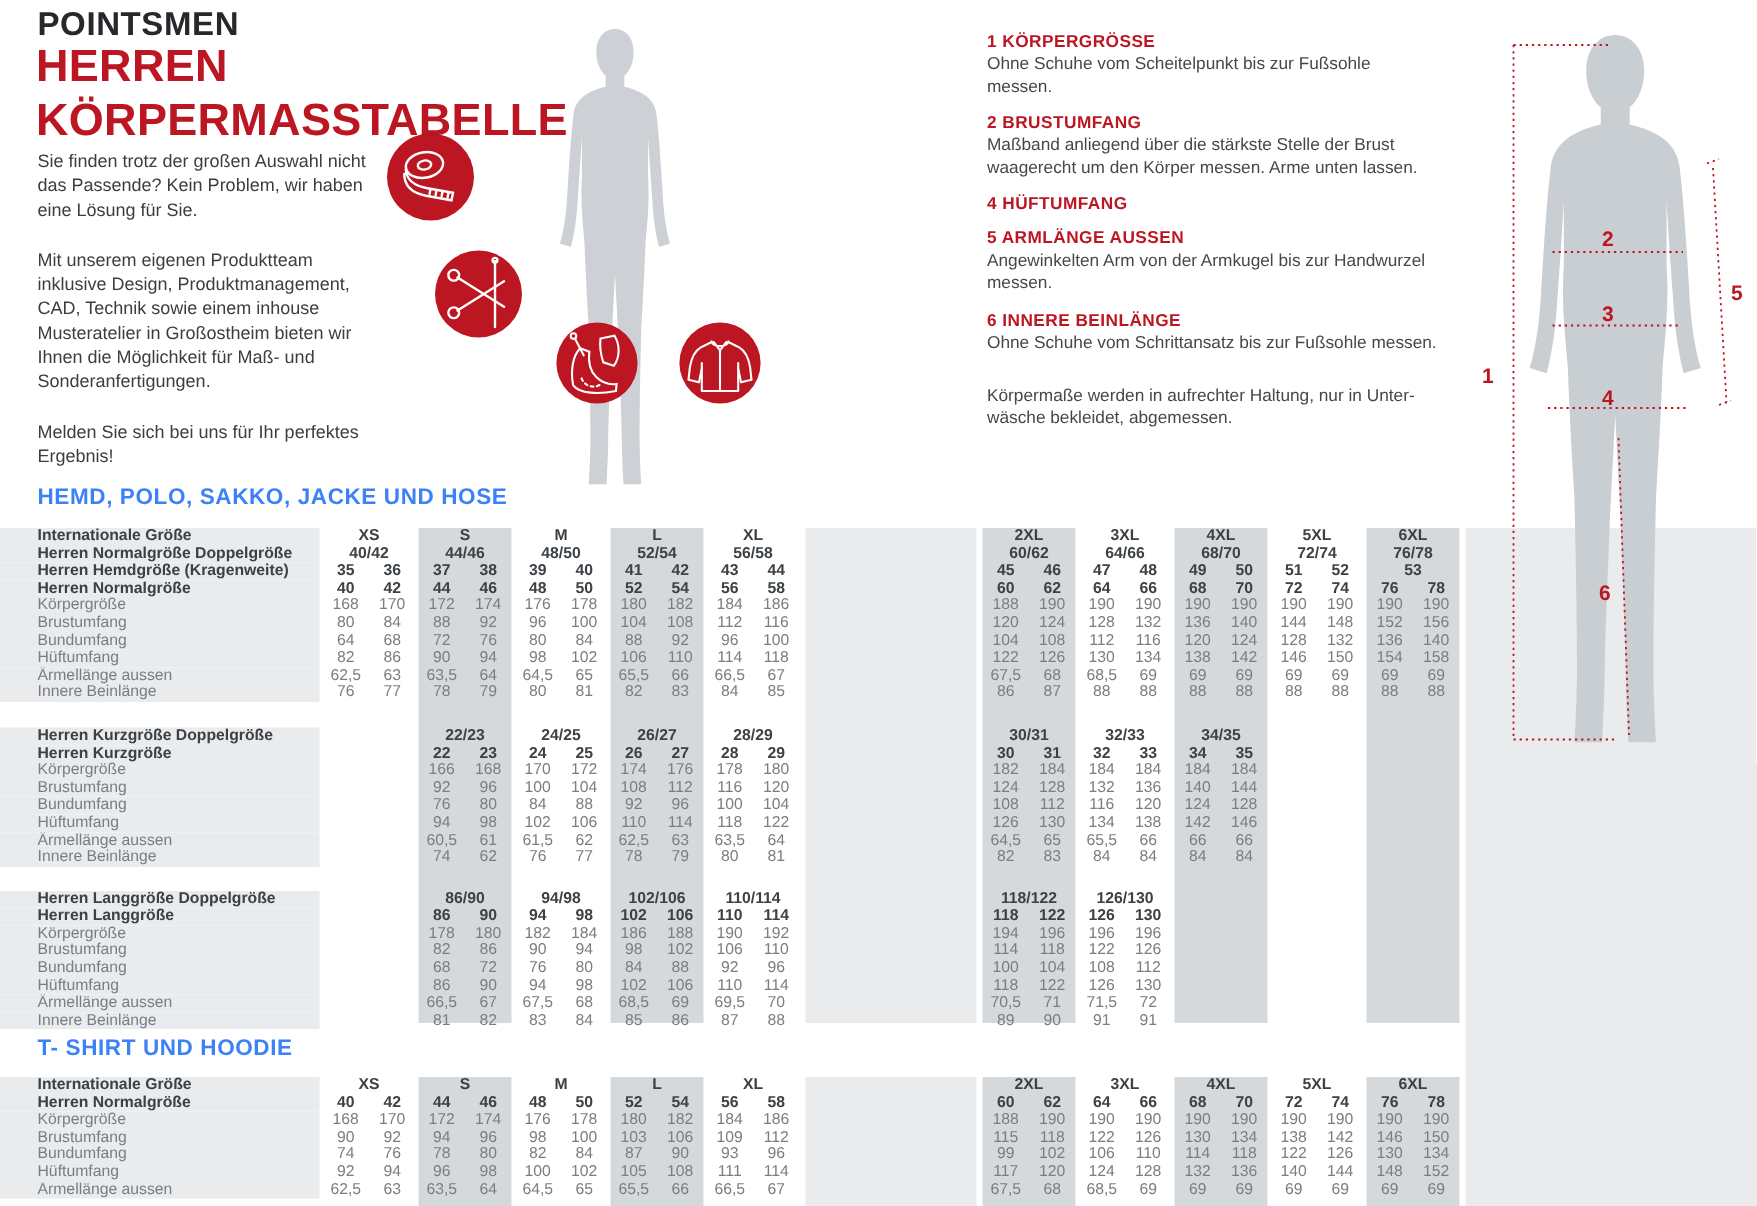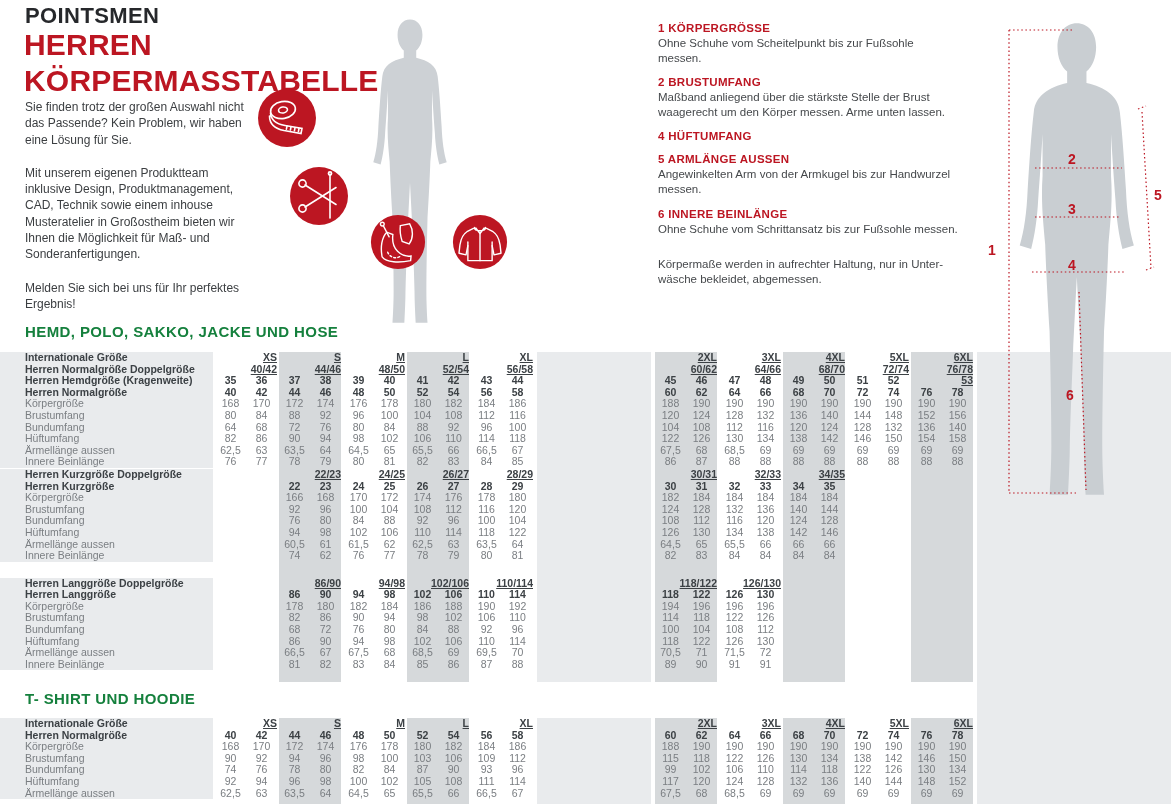--- a/index.html
+++ b/index.html
@@ -19,32 +19,32 @@
   .ins{position:absolute;left:658px;top:22px;width:300px;}
   .ins-item{margin-bottom:11px;}
   .ins-h{font-size:11.5px;font-weight:700;color:#bc1622;letter-spacing:.3px;margin-bottom:2px;}
   .ins-t{font-size:11.5px;line-height:14.6px;color:#45484b;}
   .ins-note{font-size:11.5px;line-height:14.6px;color:#45484b;margin-top:21px;}
   
   .rpanel{position:absolute;left:977px;top:352px;width:194px;height:452px;background:#e9ebed;}
   .tblock{position:absolute;left:0;width:977px;}
   .band{position:absolute;top:0;width:62px;height:100%;background:#d6d9db;}
   .fill{position:absolute;top:0;left:537px;width:114px;height:100%;background:#e9ebed;}
-  .sec-title{position:absolute;left:25px;font-size:15px;font-weight:700;color:#15803d;
+  .sec-title{position:absolute;left:25px;font-size:15px;font-weight:700;color:#3b82f6;
              letter-spacing:.4px;}
   
   .tsections{position:relative;}
-  .tsection + .tsection{margin-top:1px;}
+  .tsection + .tsection{margin-top:17px;}
   .tsection:nth-of-type(3){margin-top:16px;}
   .trow{display:flex;height:11.6px;line-height:11.6px;font-size:10.5px;color:#7a7e82;}
   .trow.b{font-weight:700;color:#3c4145;}
   .rlabel{width:213px;flex:none;padding-left:25px;box-sizing:border-box;background:#e9ebed;
           white-space:nowrap;overflow:hidden;}
   .grp{width:62px;flex:none;display:flex;}
-  .grp.one{display:block;text-align:right;text-decoration:underline;}
+  .grp.one{display:block;text-align:center;}
   .grp .c{width:31px;flex:none;text-align:center;}
   svg text{font-family:"Liberation Sans",sans-serif;}
 </style>
 </head>
 <body>
 
 <div class="page">
 
   <svg width="0" height="0" style="position:absolute" aria-hidden="true">
     <defs>

